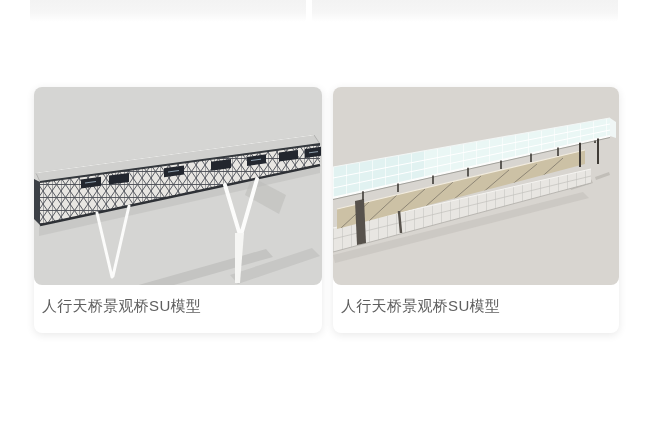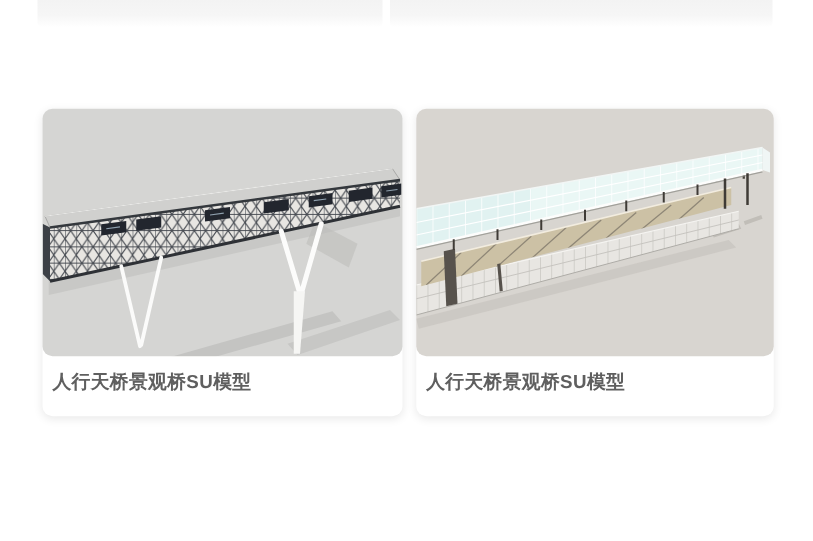--- a/index.html
+++ b/index.html
@@ -23,21 +23,21 @@
   .card.c2{left:333px;width:286px}
   .card-img{
     display:block;height:198px;border-radius:8px;overflow:hidden;cursor:pointer;
   }
   .card.c1 .card-img{background:#d5d5d3}
   .card.c2 .card-img{background:#d8d5d0}
   .card-img svg{display:block}
   .card-title{
     display:block;padding:11px 10px 17px 8px;
     font-size:15px;line-height:1.3;color:#5f5f5f;letter-spacing:.3px;
-    cursor:pointer;white-space:nowrap;overflow:hidden;text-overflow:ellipsis;font-weight:bold;
+    cursor:pointer;white-space:nowrap;overflow:hidden;text-overflow:ellipsis;
   }
 </style>
 </head>
 <body>
 
 <div class="top-strip left"></div>
 <div class="top-strip right"></div>
 
 <div class="card c1">
   <div class="card-img">

